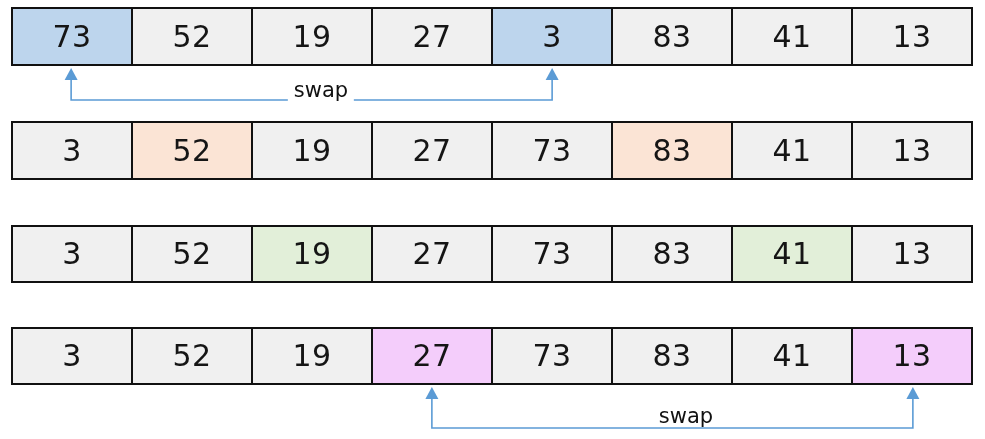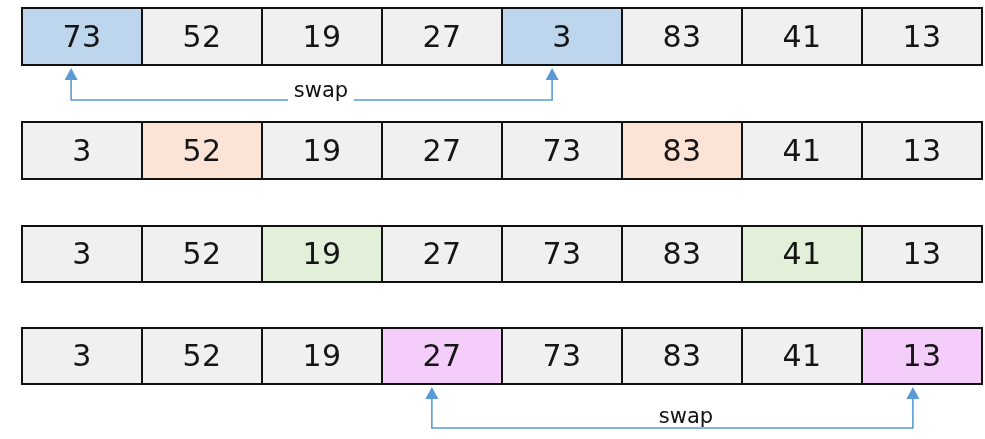--- a/index.html
+++ b/index.html
@@ -19,21 +19,21 @@
     position: absolute;
     left: 0;
     top: 0;
     width: 985px;
     height: 439px;
   }
 
   
   .array-row {
     position: absolute;
-    left: 21px;
+    left: 11px;
     width: 962px;
     display: flex;
     box-sizing: border-box;
     border: 2px solid #111111;
     background: #f0f0f0;
   }
 
   .cell {
     flex: 1 1 0;
     box-sizing: border-box;

